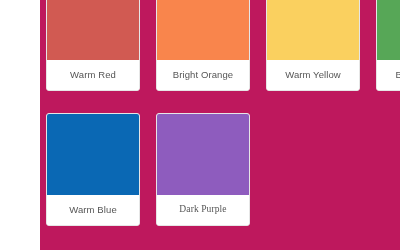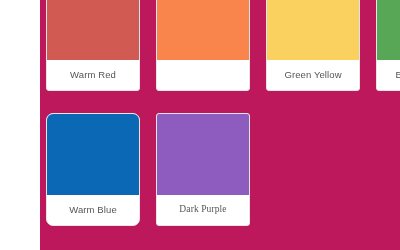--- a/index.html
+++ b/index.html
@@ -71,33 +71,34 @@
 <div id="palette-grid" style="background: #be185d; margin-left: 40px;">
   <div class="grid-inner">
 
     <div class="swatch-card" style="border-color: rgb(230, 230, 230);">
       <div class="swatch-color" style="background: rgb(209, 90, 82);"></div>
       <div class="swatch-label" style="color: rgb(85, 85, 85);">Warm Red</div>
     </div>
 
     <div class="swatch-card" style="border-color: rgb(230, 230, 230);">
       <div class="swatch-color" style="background: rgb(249, 133, 76);"></div>
+      <div class="swatch-label" style="color: rgb(85, 85, 85);">Bright Orange</div>
     </div>
 
     <div class="swatch-card" style="border-color: rgb(230, 230, 230);">
       <div class="swatch-color" style="background: rgb(250, 208, 95);"></div>
-      <div class="swatch-label" style="color: rgb(85, 85, 85);">Green Yellow</div>
+      <div class="swatch-label" style="color: rgb(85, 85, 85);">Warm Yellow</div>
     </div>
 
     <div class="swatch-card" style="border-color: rgb(230, 230, 230);">
       <div class="swatch-color" style="background: rgb(87, 167, 87);"></div>
       <div class="swatch-label" style="color: rgb(85, 85, 85);">Bright Green</div>
     </div>
 
-    <div class="swatch-card" style="border-color: rgb(230, 230, 230); border-radius: 7px;">
+    <div class="swatch-card" style="border-color: rgb(230, 230, 230);">
       <div class="swatch-color" style="background: rgb(10, 104, 180);"></div>
       <div class="swatch-label" style="color: rgb(85, 85, 85);">Warm Blue</div>
     </div>
 
     <div class="swatch-card" style="border-color: rgb(230, 230, 230);">
       <div class="swatch-color" style="background: rgb(142, 92, 190);"></div>
       <div class="swatch-label" style="color: rgb(85, 85, 85); font-family: Liberation Serif, serif;">Dark Purple</div>
     </div>
 
   </div>

